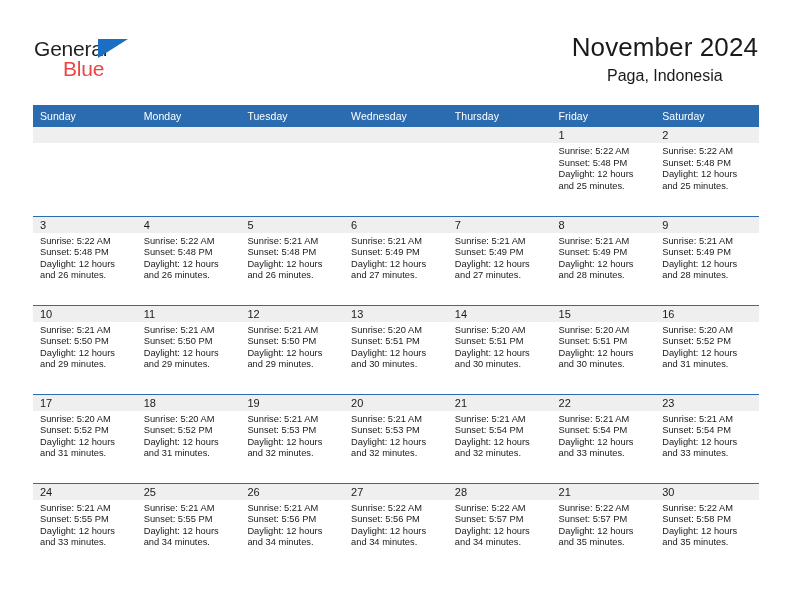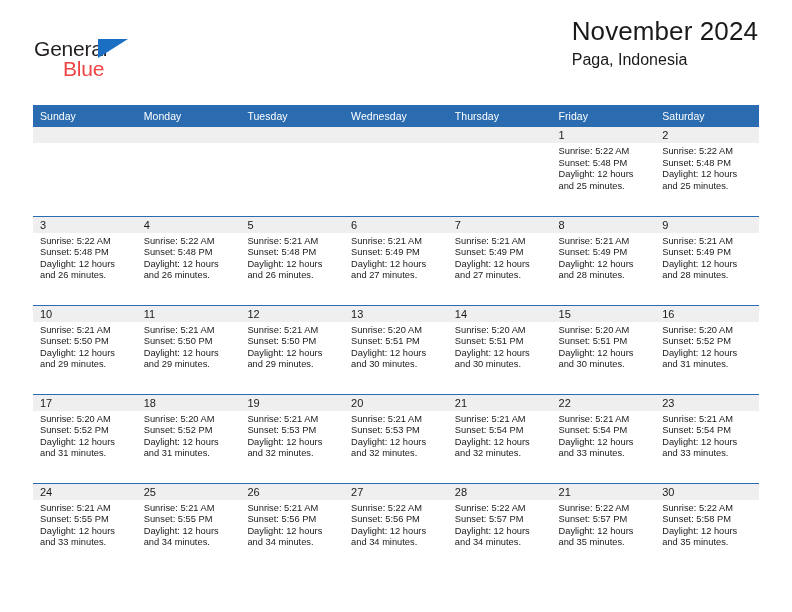--- a/index.html
+++ b/index.html
@@ -67,22 +67,22 @@
     font-size: 21px;
     line-height: 21px;
     letter-spacing: -0.2px;
     color: #ef4444;
     font-family: "Liberation Sans", sans-serif;
   }
 
   .title-block {
     position: absolute;
     right: 34px;
-    top: 16px;
-    text-align: left;
+    top: 32px;
+    text-align: center;
   }
 
   .cal-title {
     font-size: 26px;
     line-height: 30px;
     font-weight: normal;
     color: #1a1a1a;
     letter-spacing: 0.1px;
   }
 

